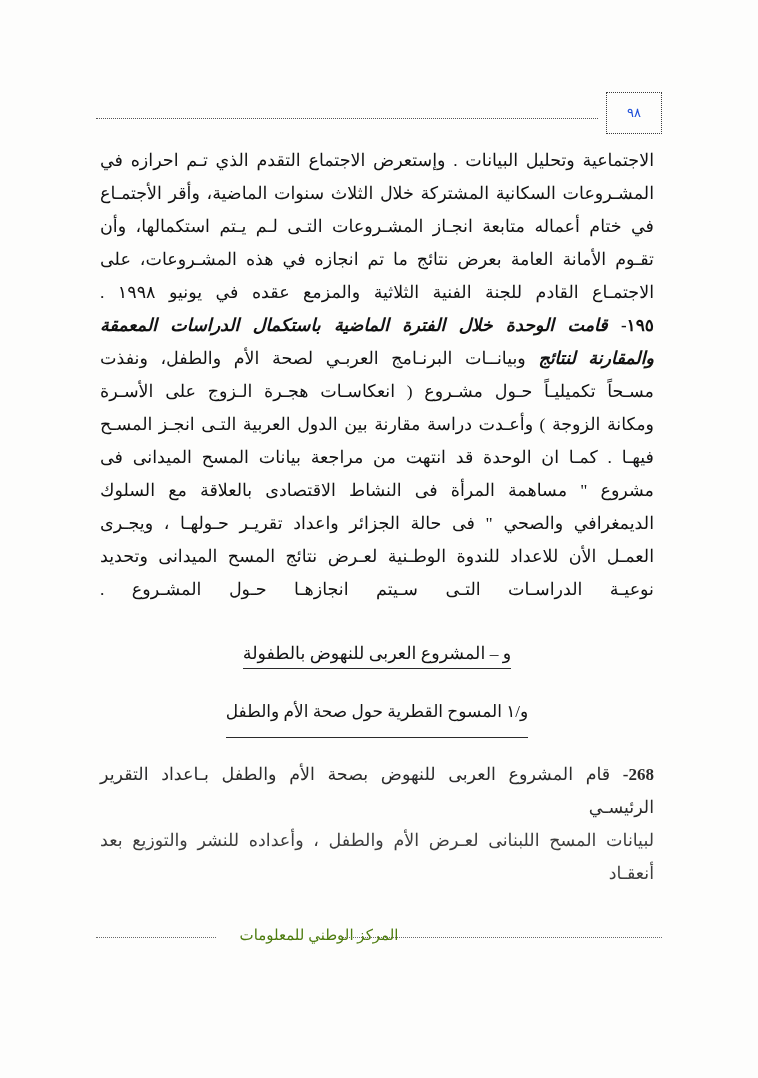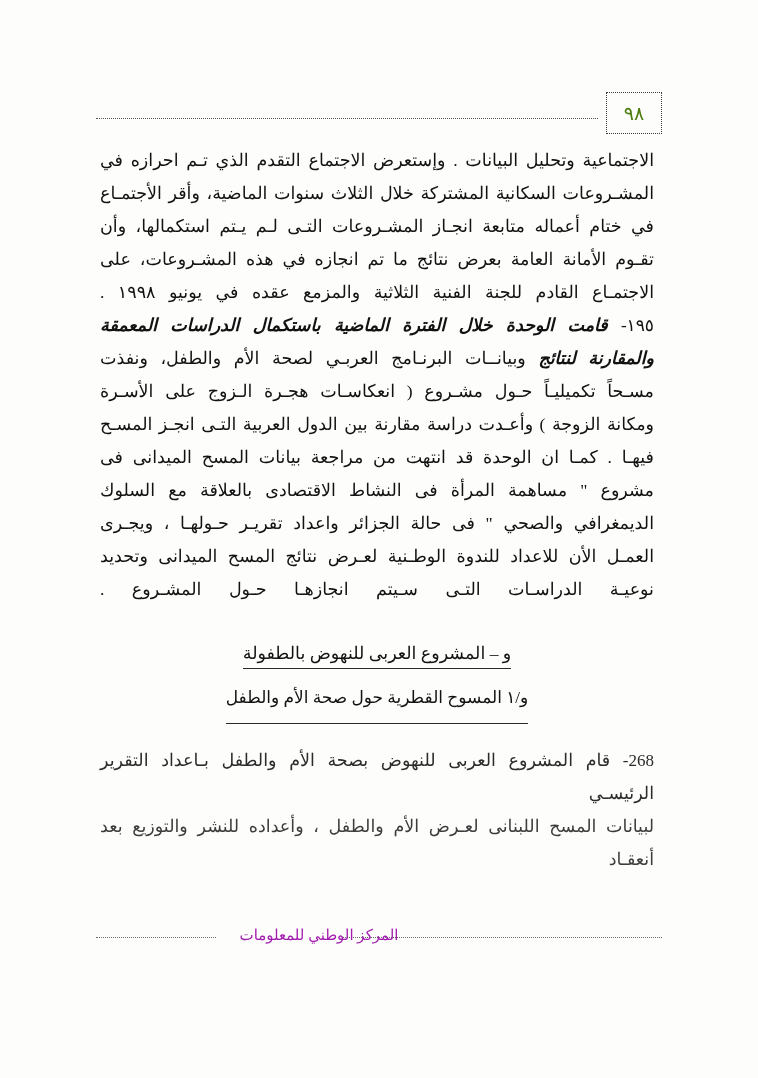--- a/index.html
+++ b/index.html
@@ -33,23 +33,23 @@
     position: absolute;
     right: 0;
     top: 0;
     width: 56px;
     height: 42px;
     border: 1px dotted #3b3b3b;
     box-sizing: border-box;
     display: flex;
     align-items: center;
     justify-content: center;
-    font-size: 19px;
+    font-size: 13px;
     letter-spacing: 1px;
-    color: #4d7c0f;
+    color: #1d4ed8;
   }
   .header-rule {
     position: absolute;
     right: 64px;
     left: 0;
     top: 26px;
     border-top: 1px dotted #555;
     height: 0;
   }
 
@@ -71,31 +71,32 @@
   p.para.last-right { text-align-last: right; }
 
   .block-1 { margin-bottom: 26px; }
   .block-2 { margin-bottom: 24px; }
 
   .numbered {
     position: relative;
   }
   .num-label {
     font-size: 17px;
+    font-weight: bold;
   }
   .bold-run {
     font-weight: bold;
     font-style: italic;
   }
 
   
   .heading-wrap {
     text-align: center;
     margin-top: 34px;
-    margin-bottom: 16px;
+    margin-bottom: 30px;
   }
   .heading {
     display: inline-block;
     font-size: 17.5px;
     border-bottom: 1px solid #2a2a2a;
     padding-bottom: 2px;
     line-height: 26px;
   }
   .subheading-wrap {
     text-align: center;
@@ -129,21 +130,21 @@
   }
   .footer-rule-right { right: 0; width: 320px; }
   .footer-rule-left  { left: 0;  width: 120px; }
   .footer-mark {
     position: absolute;
     left: 128px;
     top: -4px;
     width: 190px;
     text-align: center;
     font-size: 15px;
-    color: #a21caf;
+    color: #4d7c0f;
     letter-spacing: 1px;
     filter: blur(0.4px);
   }
 </style>
 </head>
 <body>
 
 <div class="page">
 
   <div class="header">

